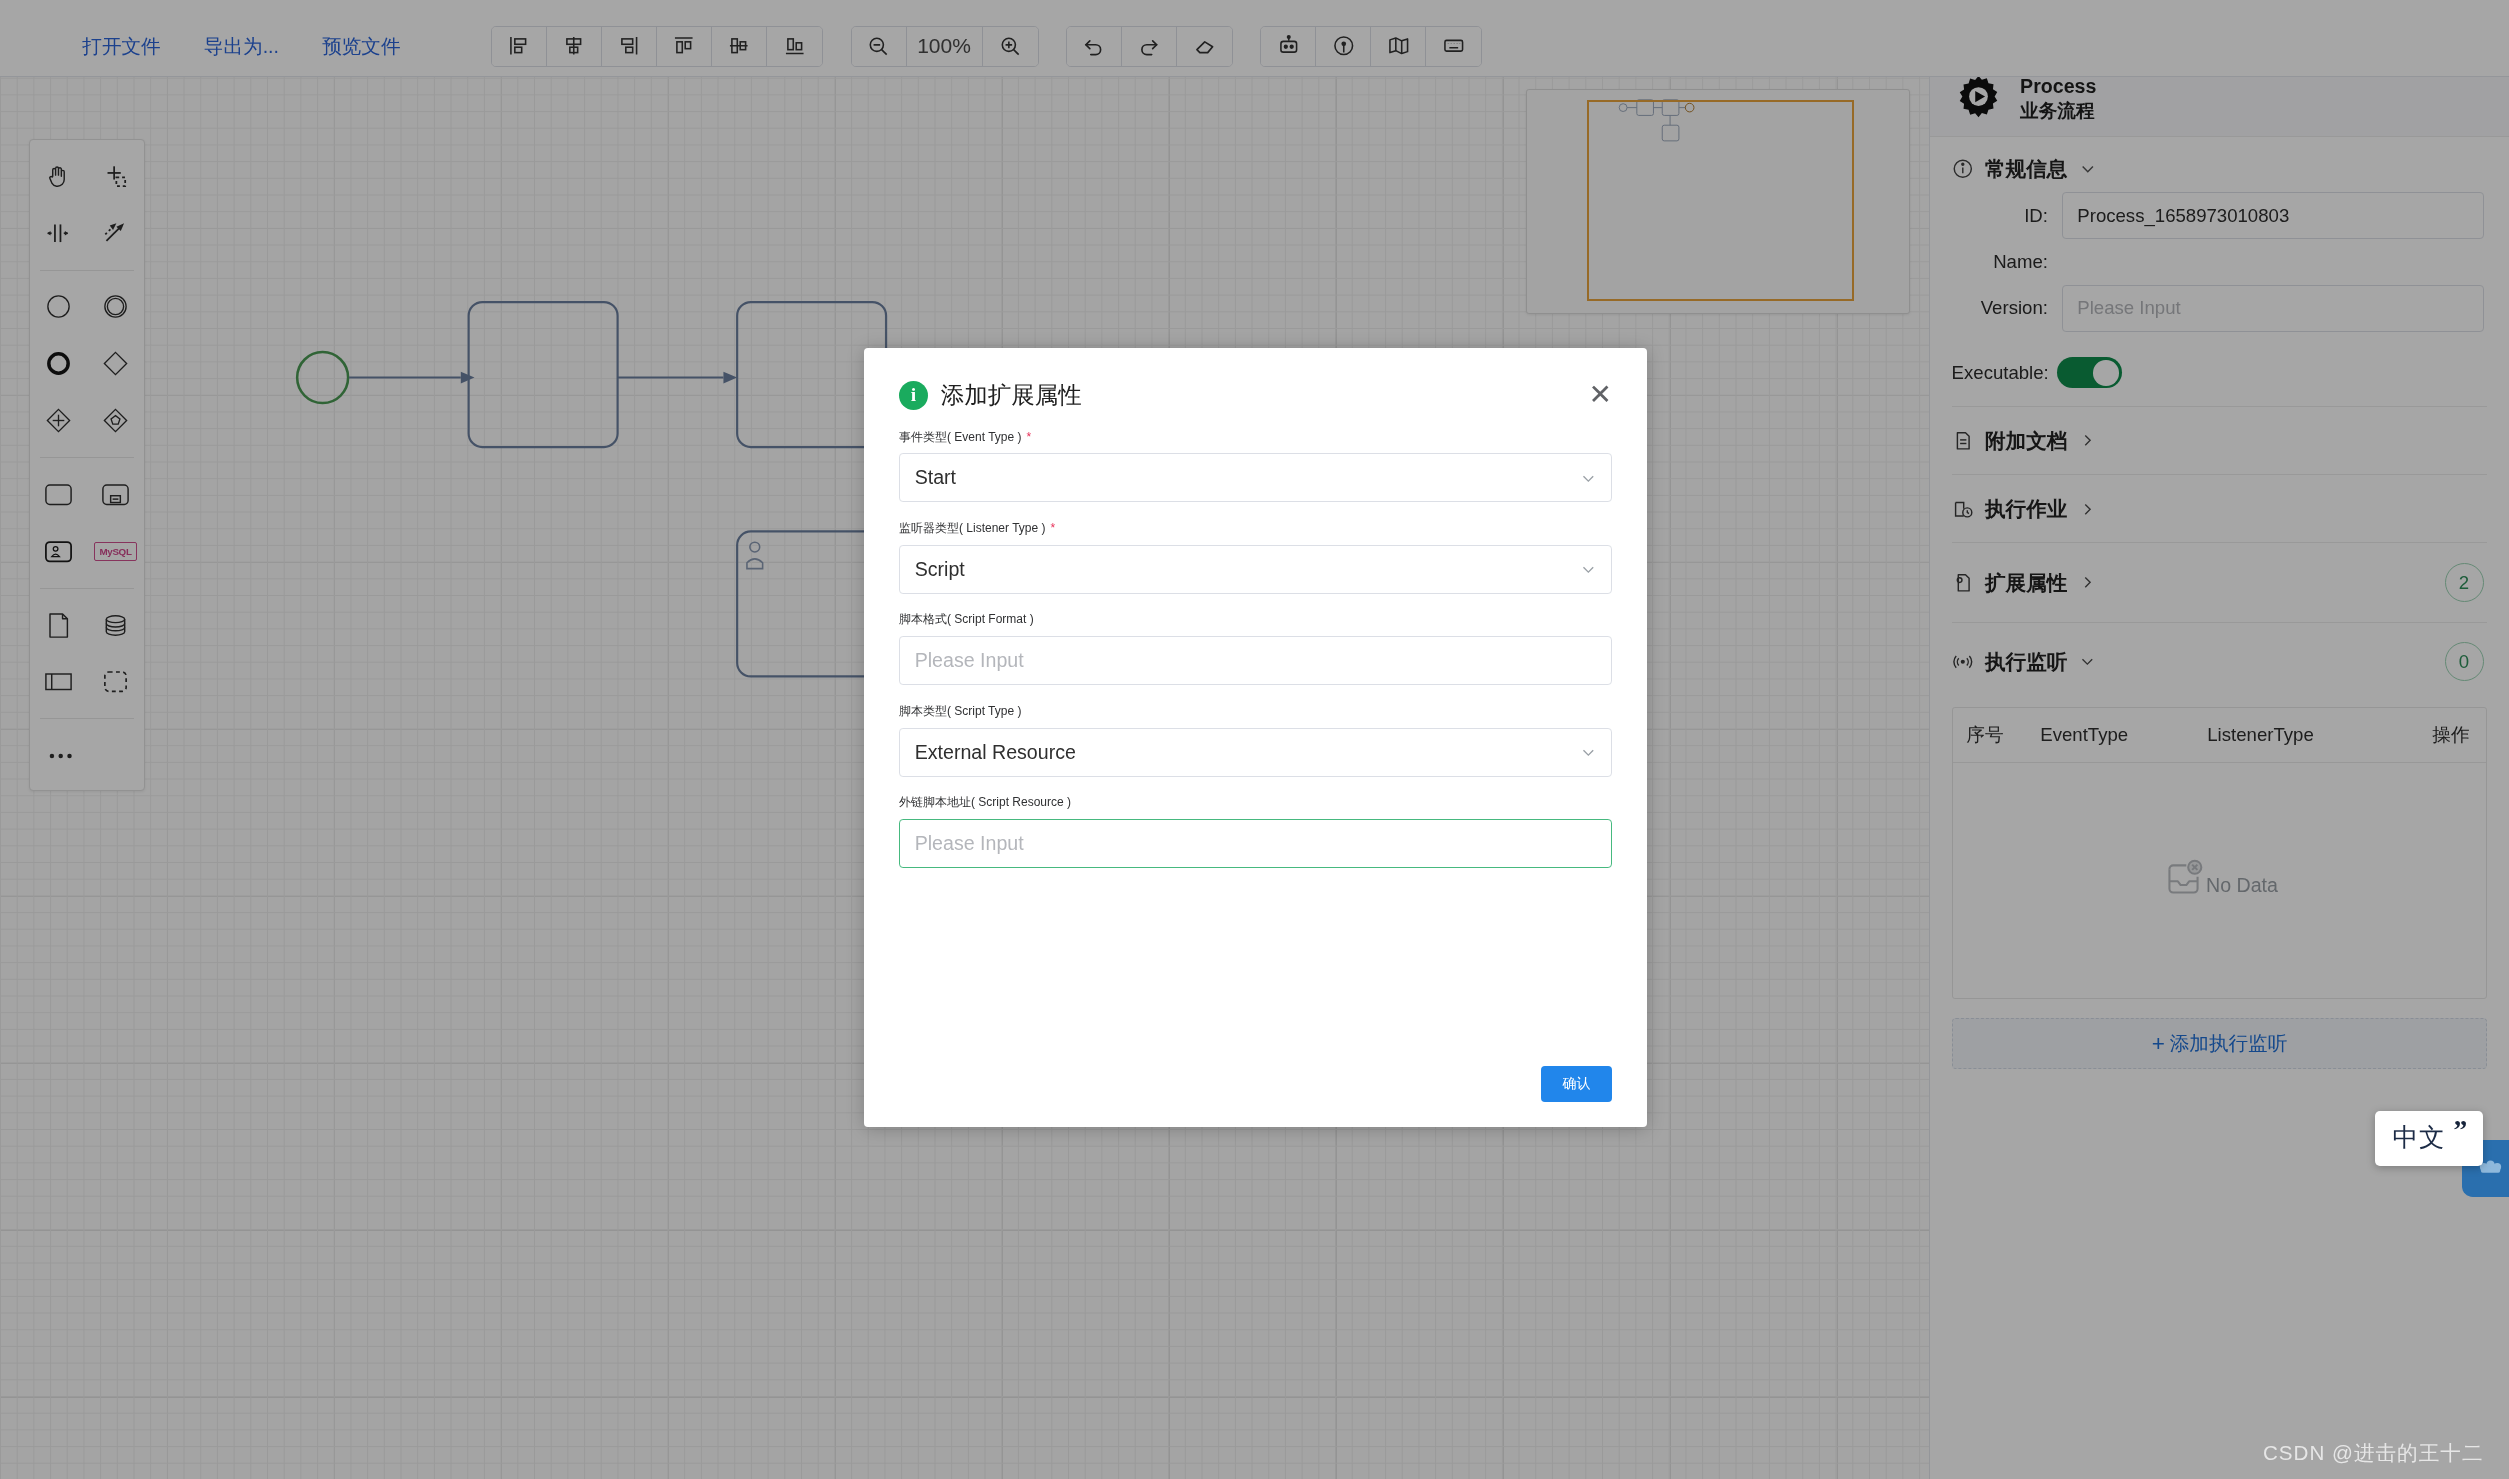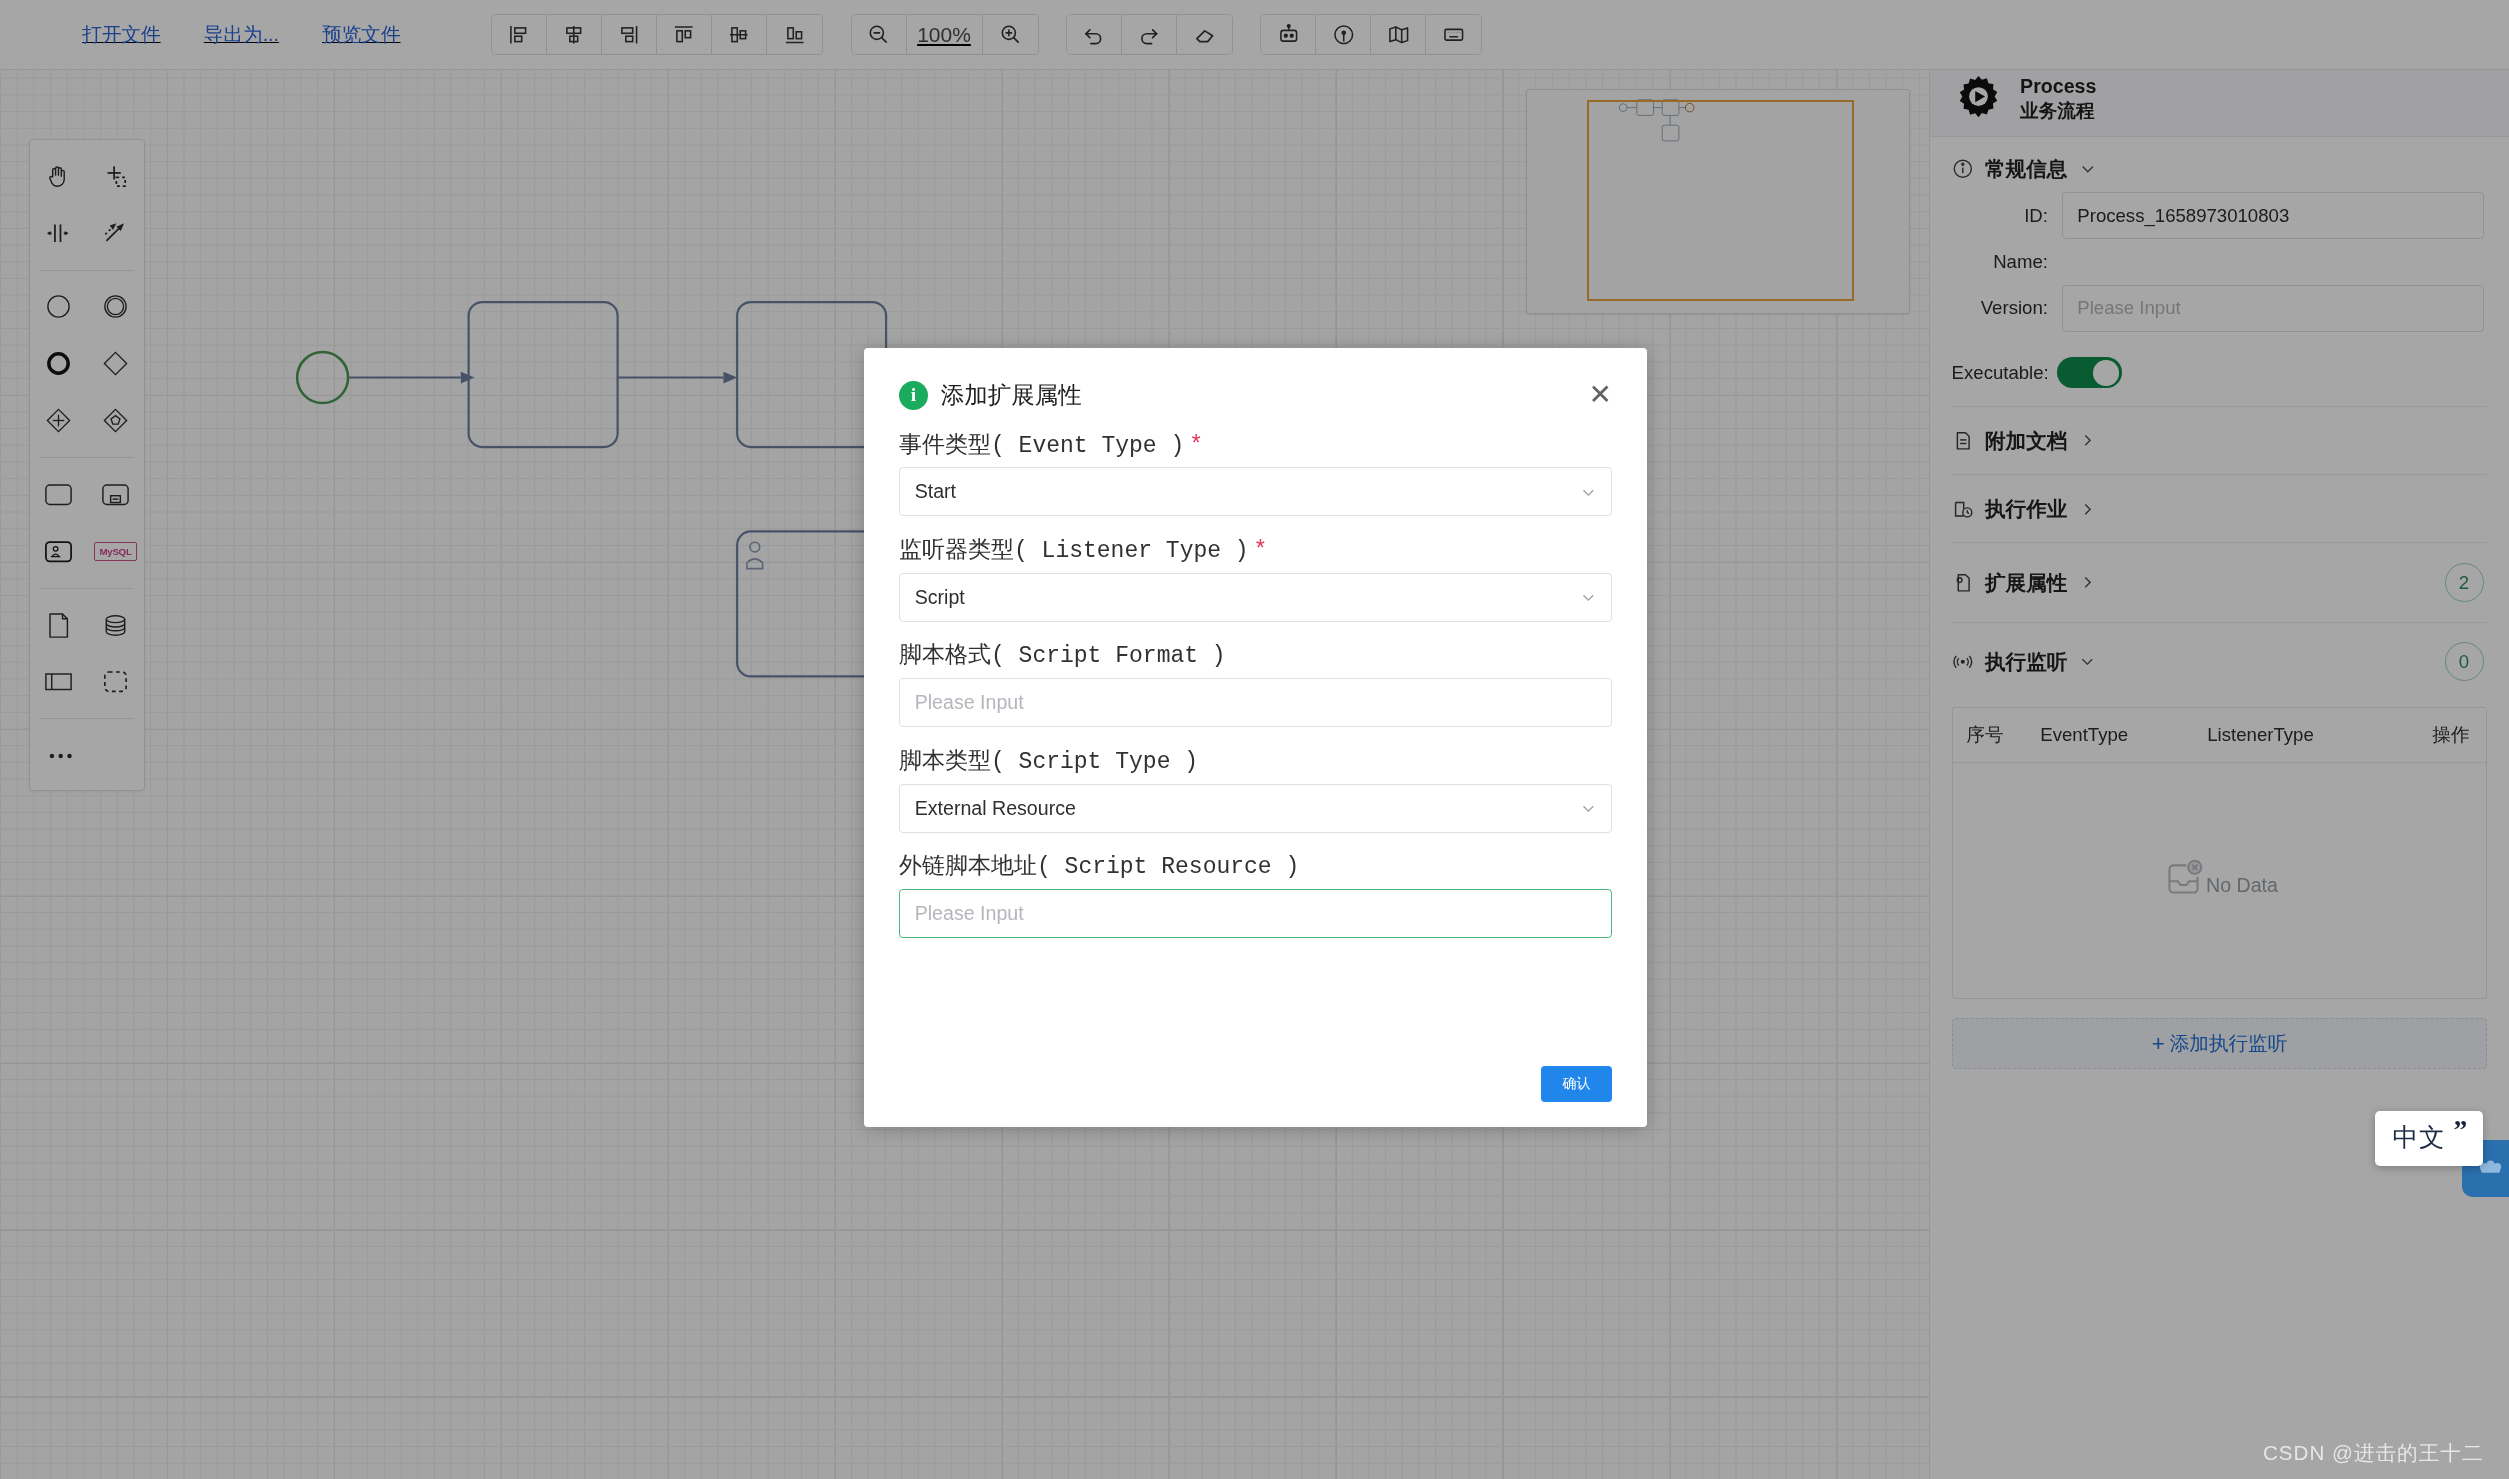--- a/index.html
+++ b/index.html
@@ -18,28 +18,27 @@
     background: #fff;
   }
   .dim-layer {
     position: absolute; inset: 0;
     background: rgba(0,0,0,0.35);
     z-index: 500;
   }
 
   
   .toolbar {
-    position: absolute; top: 0; left: 0;
-    width: 2509px; height: 70px;
+    position: absolute; top: 16px; left: 0;
+    width: 2509px; height: 61px;
     background: #ffffff;
     border-bottom: 1px solid #e4e7ed;
     display: flex; align-items: center;
     padding: 0 13.7px;
     z-index: 10;
-    text-decoration: underline;
   }
   .tb-group {
     display: flex; align-items: center;
     border: 1px solid #dcdfe6;
     border-radius: 4.9px;
     overflow: hidden;
     height: 41px;
     margin-right: 27.4px;
   }
   .tb-group.text-group {
@@ -289,23 +288,22 @@
     font-family: "Liberation Serif", serif;
   }
   .modal-title { font-size: 23.5px; color: #202020; }
   .modal-close {
     margin-left: auto;
     font-size: 28px; color: #606266;
     cursor: pointer; line-height: 1;
     font-family: "Liberation Sans", sans-serif;
   }
   .m-label {
-    font-size: 23px; color: #303133;
+    font-size: 12px; color: #303133;
     margin: 17.6px 0 7.8px 0;
-    font-family: Liberation Mono, monospace;
   }
   .m-label .req { color: #e8325a; margin-left: 4.9px; }
   .m-ctl {
     height: 49px;
     border: 1px solid #dcdfe6;
     border-radius: 3.9px;
     display: flex; align-items: center;
     padding: 0 14.7px;
     font-size: 19.6px; color: #2f2f2f;
     background: #fff;

